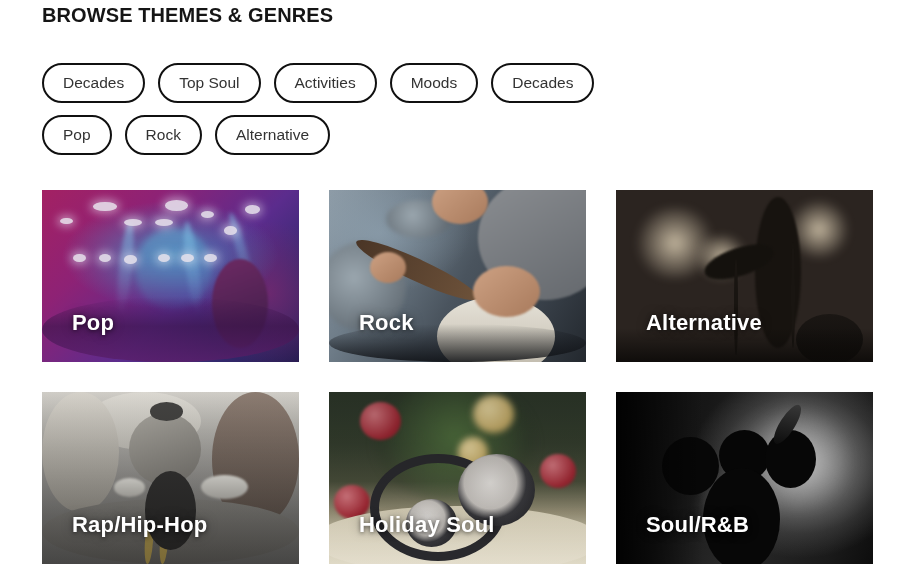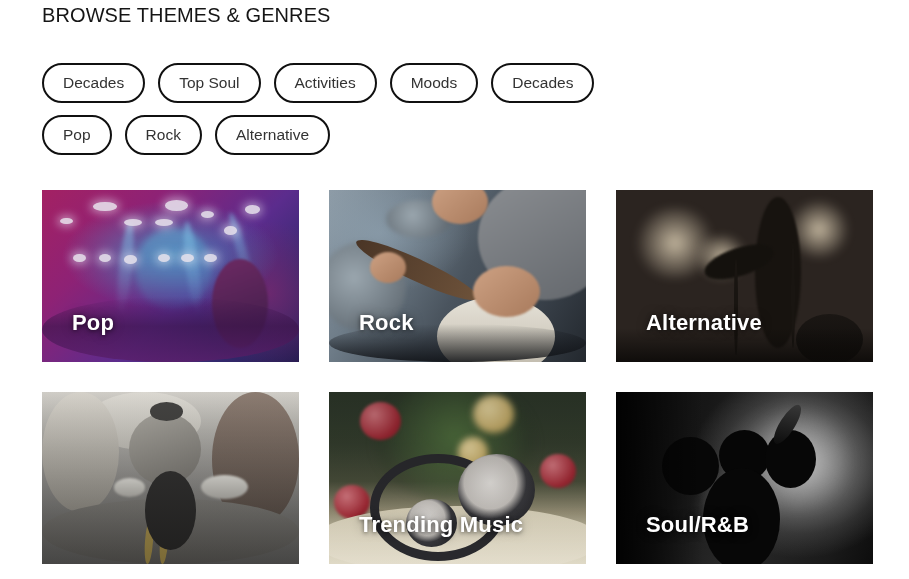--- a/index.html
+++ b/index.html
@@ -21,21 +21,21 @@
     padding: 0;
     box-sizing: border-box;
   }
 
   
   .section-title {
     position: absolute;
     left: 42px;
     top: 4px;
     font-size: 20px;
-    font-weight: normal;
+    font-weight: bold;
     letter-spacing: 0.1px;
     color: #151515;
     text-transform: uppercase;
     white-space: nowrap;
   }
 
   
   .pill-rows {
     position: absolute;
     left: 42px;
@@ -359,37 +359,38 @@
         <i class="road" style="left:0;top:62%;width:100%;height:38%;"></i>
         <i class="line" style="left:40%;top:74%;width:3%;height:26%;transform:rotate(4deg);"></i>
         <i class="line" style="left:46%;top:74%;width:3%;height:26%;transform:rotate(4deg);"></i>
         <i class="car" style="left:28%;top:50%;width:12%;height:11%;"></i>
         <i class="car" style="left:62%;top:48%;width:18%;height:14%;"></i>
         <i class="dancer-top" style="left:34%;top:12%;width:28%;height:42%;"></i>
         <i class="cap" style="left:42%;top:6%;width:13%;height:11%;"></i>
         <i class="dancer-leg" style="left:40%;top:46%;width:20%;height:46%;"></i>
         <i style="left:0;top:0;width:100%;height:100%;background:linear-gradient(180deg,rgba(255,255,255,.12),rgba(35,35,35,.35));border-radius:0;"></i>
       </div>
+      <div class="card-label">Rap/Hip-Hop</div>
     </div>
 
     <div class="card">
       <div class="art art-holiday">
         <i class="tree" style="left:18%;top:-6%;width:62%;height:70%;"></i>
         <i class="orn-red" style="left:12%;top:6%;width:16%;height:22%;"></i>
         <i class="orn-red" style="left:2%;top:54%;width:14%;height:20%;"></i>
         <i class="orn-red" style="left:82%;top:36%;width:14%;height:20%;"></i>
         <i class="orn-gold" style="left:56%;top:2%;width:16%;height:22%;"></i>
         <i class="orn-gold" style="left:50%;top:26%;width:12%;height:18%;"></i>
         <i class="surface" style="left:-6%;top:66%;width:112%;height:40%;"></i>
         <i class="hp-band" style="left:16%;top:36%;width:46%;height:52%;"></i>
         <i class="hp-cup" style="left:50%;top:36%;width:30%;height:42%;border-radius:50%;"></i>
         <i class="hp-cup" style="left:30%;top:62%;width:20%;height:28%;border-radius:50%;"></i>
         <i style="left:0;top:0;width:100%;height:100%;background:linear-gradient(180deg,rgba(0,0,0,.18),rgba(0,0,0,.04));border-radius:0;"></i>
       </div>
-      <div class="card-label">Trending Music</div>
+      <div class="card-label">Holiday Soul</div>
     </div>
 
     <div class="card">
       <div class="art art-soul">
         <i class="haze" style="left:48%;top:10%;width:46%;height:60%;"></i>
         <i class="haze" style="left:30%;top:46%;width:34%;height:46%;"></i>
         <i class="head" style="left:40%;top:22%;width:20%;height:30%;"></i>
         <i class="torso" style="left:34%;top:44%;width:30%;height:60%;"></i>
         <i class="arm" style="left:18%;top:26%;width:22%;height:34%;"></i>
         <i class="arm" style="left:58%;top:22%;width:20%;height:34%;"></i>

